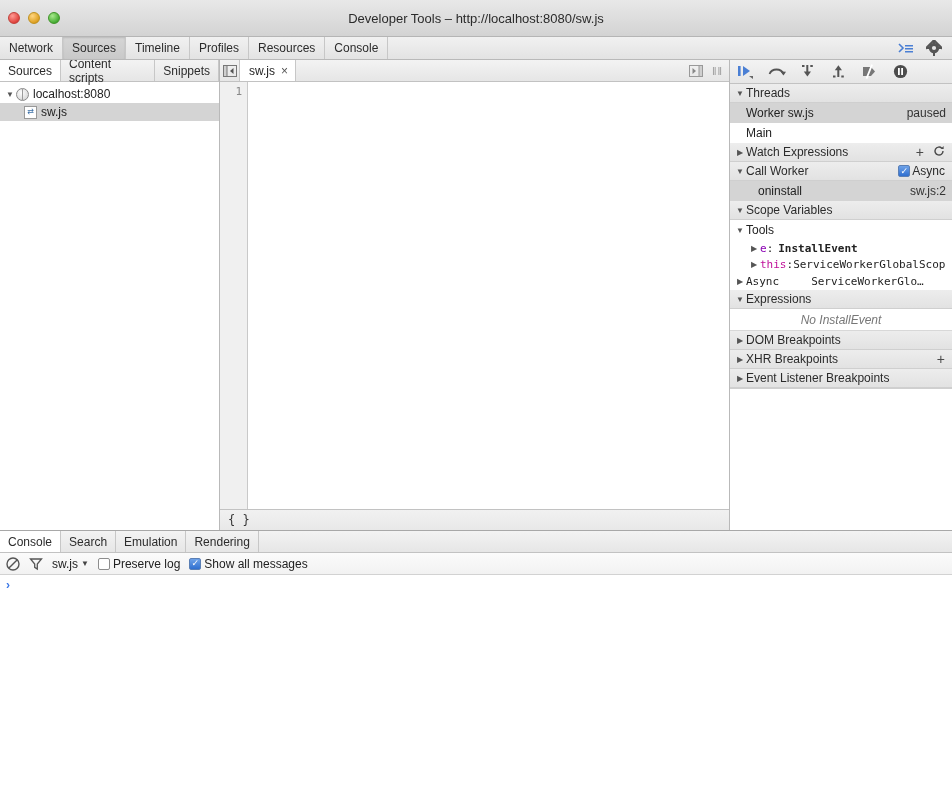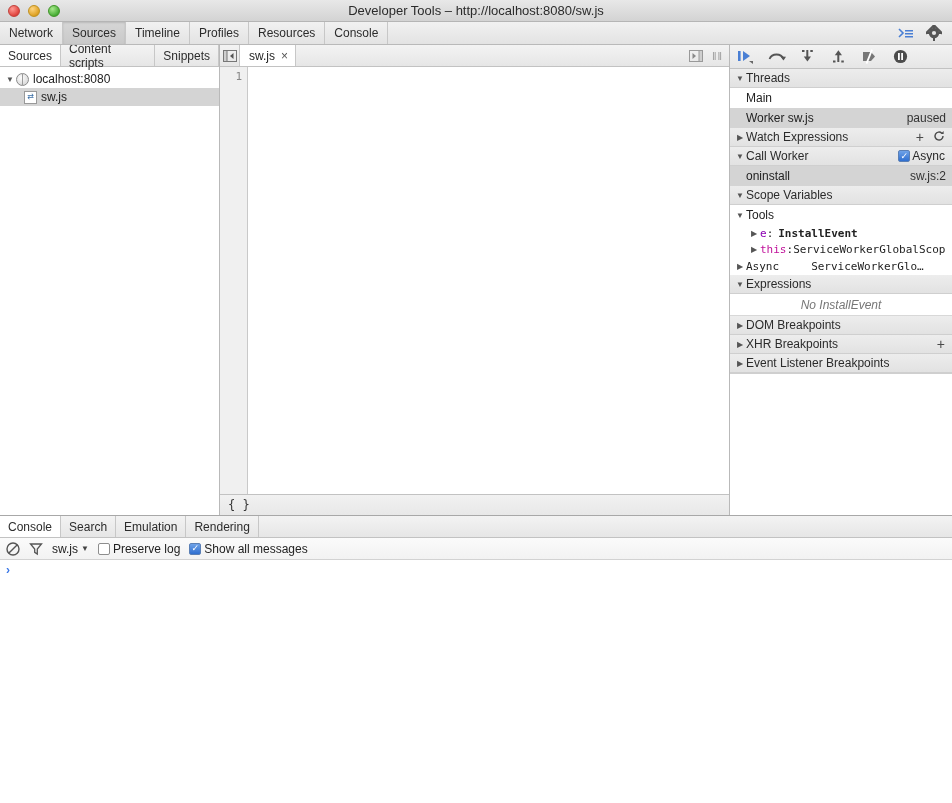--- a/index.html
+++ b/index.html
@@ -7,21 +7,21 @@
     width: 952px; height: 803px;
     font-family: "Liberation Sans", sans-serif;
     font-size: 12px;
     background: #ffffff;
     overflow: hidden;
     -webkit-font-smoothing: antialiased;
   }
 
   
   .titlebar {
-    height: 22px;
+    height: 37px;
     background: linear-gradient(to bottom, #e8e8e8 0%, #d3d3d3 100%);
     border-bottom: 1px solid #b5b5b5;
     position: relative;
     display: flex;
     align-items: center;
   }
   .traffic { display: flex; gap: 8px; margin-left: 8px; }
   .light { width: 12px; height: 12px; border-radius: 50%; }
   .light.close  { background: radial-gradient(circle at 35% 30%, #ff9a93, #e0443e 70%, #b32b27); border: 1px solid #c1403a; }
   .light.min    { background: radial-gradient(circle at 35% 30%, #ffd580, #dea123 70%, #b07d14); border: 1px solid #c0911f; }
@@ -339,26 +339,26 @@
           <rect x="5" y="4" width="1.8" height="7" fill="#fff"></rect>
           <rect x="8.2" y="4" width="1.8" height="7" fill="#fff"></rect>
         </svg>
       </div>
     </div>
 
     <div class="sec-head">
       <span class="tri">▼</span>
       <span>Threads</span>
     </div>
-    <div class="row" style="padding-left:16px;">
-      <span>Main</span>
-    </div>
     <div class="row shaded" style="padding-left:16px;">
       <span>Worker sw.js</span>
       <span class="right-lbl">paused</span>
+    </div>
+    <div class="row" style="padding-left:16px;">
+      <span>Main</span>
     </div>
 
     <div class="sec-head">
       <span class="tri">▶</span>
       <span>Watch Expressions</span>
       <span class="sp">
         <span class="plus">+</span>
         <span>
           <svg width="12" height="12" viewBox="0 0 12 12">
             <path d="M10 6 A4 4 0 1 1 8.8 3.2" stroke="#4a4a4a" stroke-width="1.4" fill="none"></path>
@@ -371,21 +371,21 @@
     <div class="sec-head">
       <span class="tri">▼</span>
       <span>Call Worker</span>
       <span class="sp">
         <span class="async-wrap">
           <span class="cb">✓</span>
           <span>Async</span>
         </span>
       </span>
     </div>
-    <div class="row shaded" style="padding-left:16px;">
+    <div class="row shaded" style="padding-left:28px;">
       <span>oninstall</span>
       <span class="right-lbl">sw.js:2</span>
     </div>
 
     <div class="sec-head">
       <span class="tri">▼</span>
       <span>Scope Variables</span>
     </div>
     <div class="row" style="padding-left:4px;">
       <span class="tri">▼</span>

